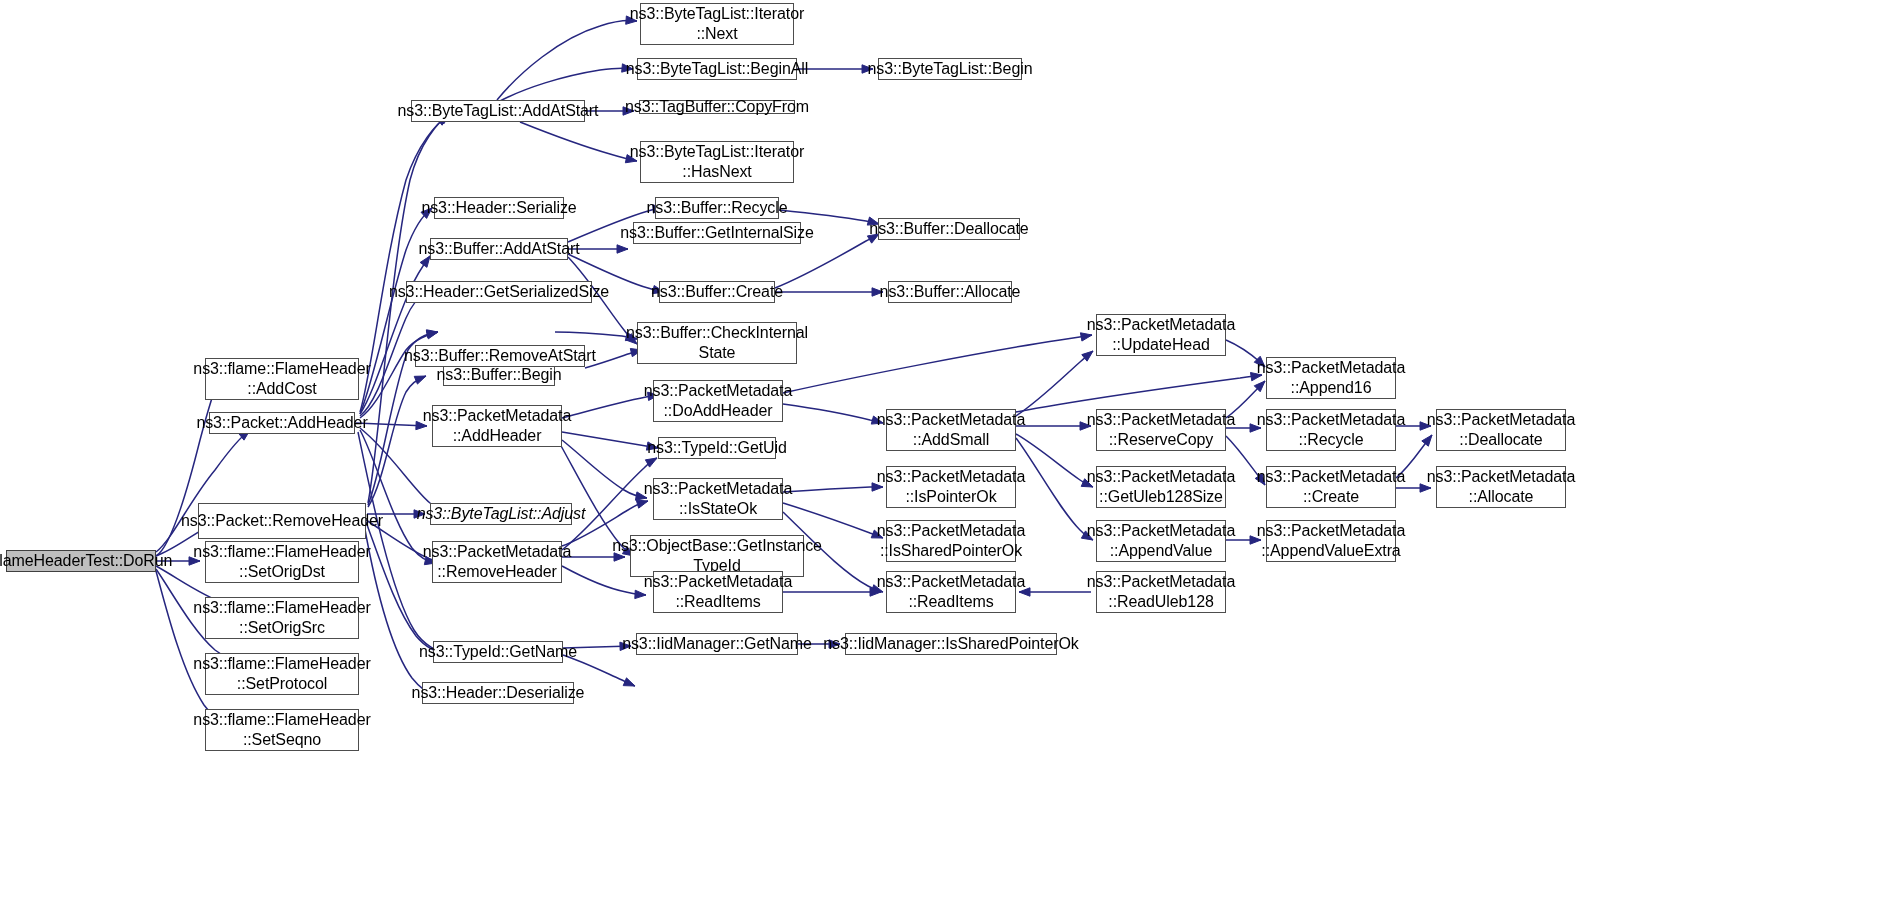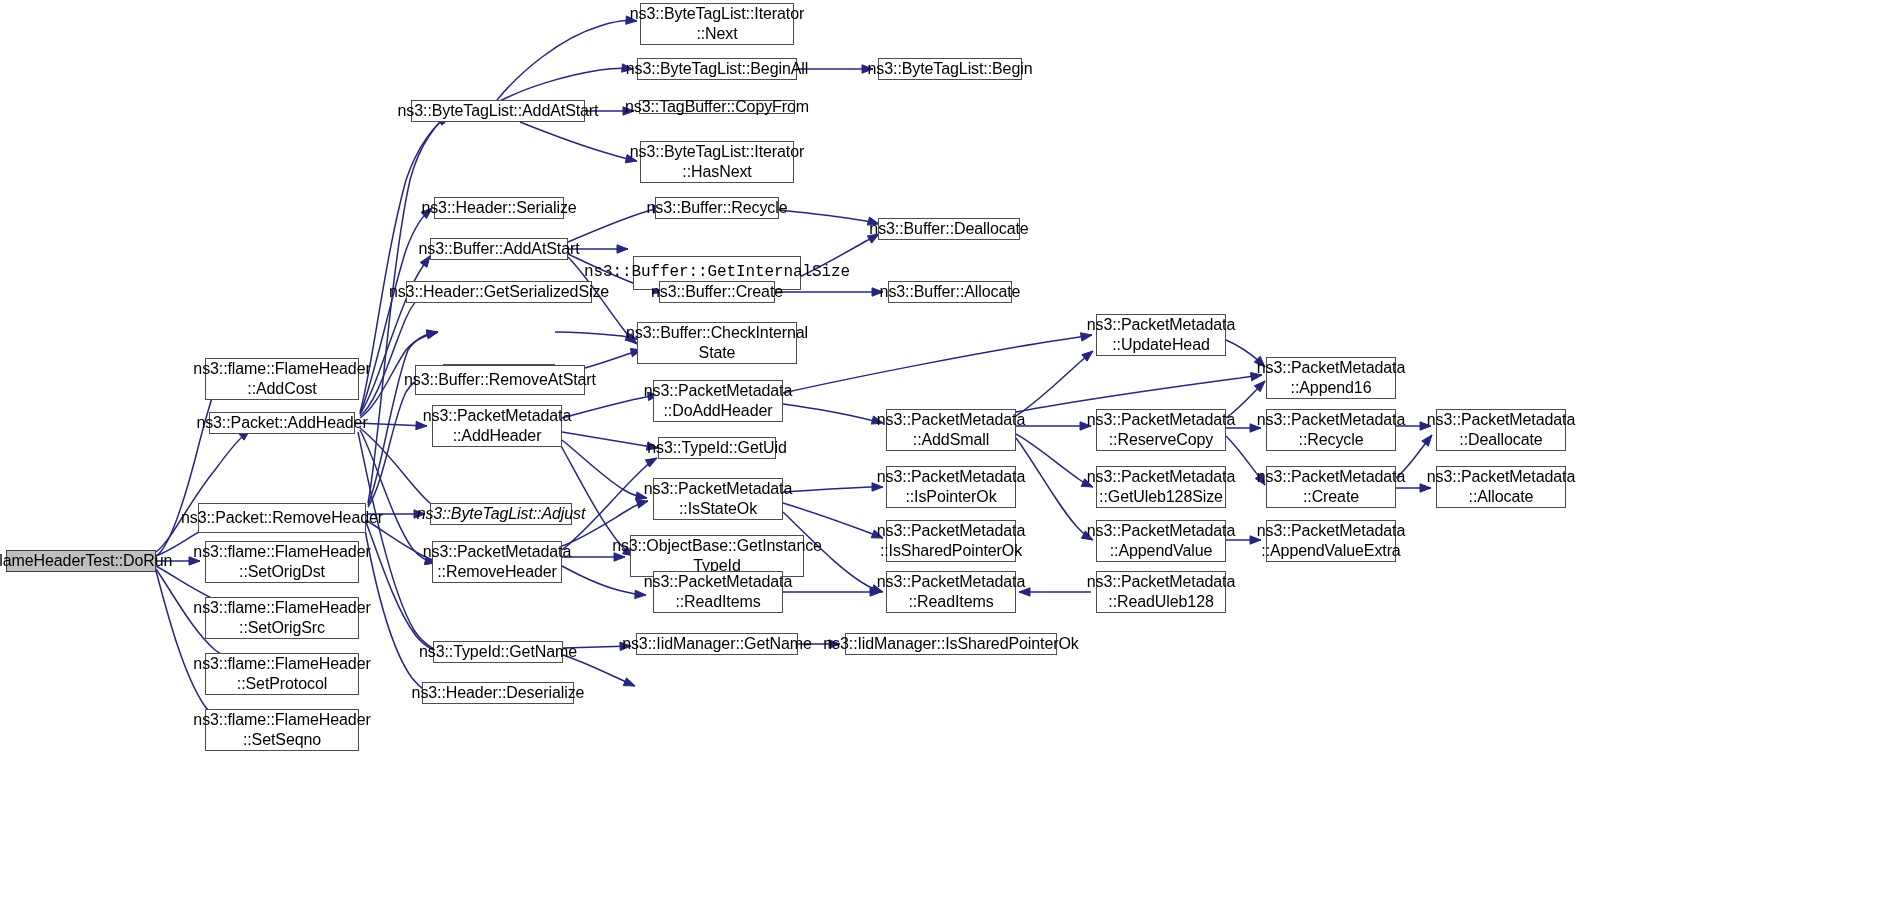--- a/index.html
+++ b/index.html
@@ -195,50 +195,50 @@
       <polygon points="1432,435 1428.3444111715587,446.1927061212816 1421.815004999177,440.90811956828975"></polygon>
       <path d="M1396,488 L1431,488"></path>
       <polygon points="1431,488 1420,492.2 1420,483.8"></polygon>
       <path d="M1091,592 L1019,592"></path>
       <polygon points="1019,592 1030,587.8 1030,596.2"></polygon>
     </svg>
 <div class="node root" style="left: 6px; top: 550px; width: 150px; height: 22px;">FlameHeaderTest::DoRun</div>
     <div class="node" style="left: 205px; top: 358px; width: 154px; height: 42px;">ns3::flame::FlameHeader
 ::AddCost</div>
     <div class="node" style="left: 209px; top: 412px; width: 146px; height: 22px;">ns3::Packet::AddHeader</div>
-    <div class="node" style="left: 198px; top: 503px; width: 168px; height: 30px;">ns3::Packet::RemoveHeader</div>
+    <div class="node" style="left: 198px; top: 503px; width: 168px; height: 36px;">ns3::Packet::RemoveHeader</div>
     <div class="node" style="left: 205px; top: 541px; width: 154px; height: 42px;">ns3::flame::FlameHeader
 ::SetOrigDst</div>
     <div class="node" style="left: 205px; top: 597px; width: 154px; height: 42px;">ns3::flame::FlameHeader
 ::SetOrigSrc</div>
     <div class="node" style="left: 205px; top: 653px; width: 154px; height: 42px;">ns3::flame::FlameHeader
 ::SetProtocol</div>
     <div class="node" style="left: 205px; top: 709px; width: 154px; height: 42px;">ns3::flame::FlameHeader
 ::SetSeqno</div>
     <div class="node" style="left: 411px; top: 100px; width: 174px; height: 22px;">ns3::ByteTagList::AddAtStart</div>
     <div class="node" style="left: 434px; top: 197px; width: 130px; height: 22px;">ns3::Header::Serialize</div>
     <div class="node" style="left: 430px; top: 238px; width: 138px; height: 22px;">ns3::Buffer::AddAtStart</div>
     <div class="node" style="left: 406px; top: 281px; width: 186px; height: 22px;">ns3::Header::GetSerializedSize</div>
     <div class="node" style="left: 443px; top: 322px; width: 112px; height: 22px; margin-top: 42px;">ns3::Buffer::Begin</div>
-    <div class="node" style="left: 415px; top: 365px; width: 170px; height: 30px; text-align: center;">ns3::Buffer::RemoveAtStart</div>
+    <div class="node" style="left: 415px; top: 345px; width: 170px; height: 22px; text-align: center;">ns3::Buffer::RemoveAtStart</div>
     <div class="node" style="left: 432px; top: 405px; width: 130px; height: 42px;">ns3::PacketMetadata
 ::AddHeader</div>
     <div class="node" style="left: 430px; top: 503px; width: 142px; height: 22px; font-style: italic;">ns3::ByteTagList::Adjust</div>
     <div class="node" style="left: 432px; top: 541px; width: 130px; height: 42px;">ns3::PacketMetadata
 ::RemoveHeader</div>
     <div class="node" style="left: 433px; top: 641px; width: 130px; height: 22px;">ns3::TypeId::GetName</div>
     <div class="node" style="left: 422px; top: 682px; width: 152px; height: 22px;">ns3::Header::Deserialize</div>
     <div class="node" style="left: 640px; top: 3px; width: 154px; height: 42px;">ns3::ByteTagList::Iterator
 ::Next</div>
     <div class="node" style="left: 637px; top: 58px; width: 160px; height: 22px;">ns3::ByteTagList::BeginAll</div>
     <div class="node" style="left: 639px; top: 100px; width: 156px; height: 14px;">ns3::TagBuffer::CopyFrom</div>
     <div class="node" style="left: 640px; top: 141px; width: 154px; height: 42px;">ns3::ByteTagList::Iterator
 ::HasNext</div>
     <div class="node" style="left: 655px; top: 197px; width: 124px; height: 22px;">ns3::Buffer::Recycle</div>
-    <div class="node" style="left: 633px; top: 256px; width: 168px; height: 34px; font-family: Liberation Mono, monospace;">ns3::Buffer::GetInternalSize</div>
+    <div class="node" style="left: 633px; top: 222px; width: 168px; height: 22px;">ns3::Buffer::GetInternalSize</div>
     <div class="node" style="left: 659px; top: 281px; width: 116px; height: 22px;">ns3::Buffer::Create</div>
     <div class="node" style="left: 637px; top: 322px; width: 160px; height: 42px;">ns3::Buffer::CheckInternal
 State</div>
     <div class="node" style="left: 653px; top: 380px; width: 130px; height: 42px;">ns3::PacketMetadata
 ::DoAddHeader</div>
     <div class="node" style="left: 658px; top: 437px; width: 118px; height: 22px;">ns3::TypeId::GetUid</div>
     <div class="node" style="left: 653px; top: 478px; width: 130px; height: 42px;">ns3::PacketMetadata
 ::IsStateOk</div>
     <div class="node" style="left: 630px; top: 535px; width: 174px; height: 42px;">ns3::ObjectBase::GetInstance
 TypeId</div>

